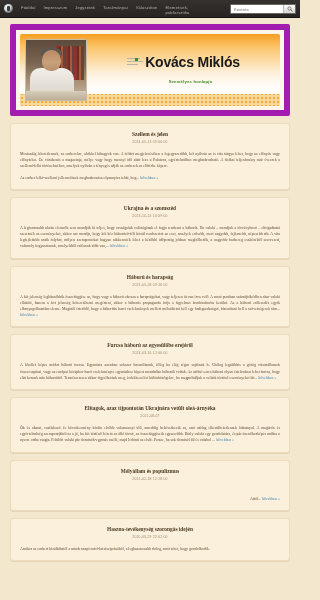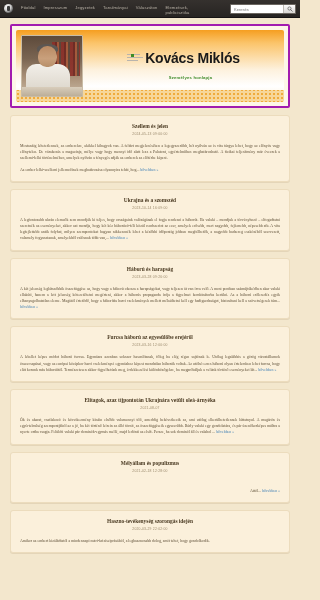--- a/index.html
+++ b/index.html
@@ -92,21 +92,21 @@
     background: linear-gradient(180deg, #fbfbfb 0%, #d8d6d3 100%);
     cursor: pointer;
     display: flex; align-items: center; justify-content: center;
     padding: 0;
   }
 
   
   .banner-outer {
     margin: 6px 10px 0 10px;
     background: #fdf6e8;
-    border: 2px solid #a21caf;
+    border: 6px solid #a21caf;
     border-radius: 2px;
     padding: 4px;
   }
   .banner {
     position: relative;
     height: 72px;
     border-radius: 2px;
     overflow: hidden;
     background:
       linear-gradient(180deg, #f59e20 0%, #fbc46a 18%, #fdf1dd 55%, #ffffff 78%, #fdf0d8 100%);

